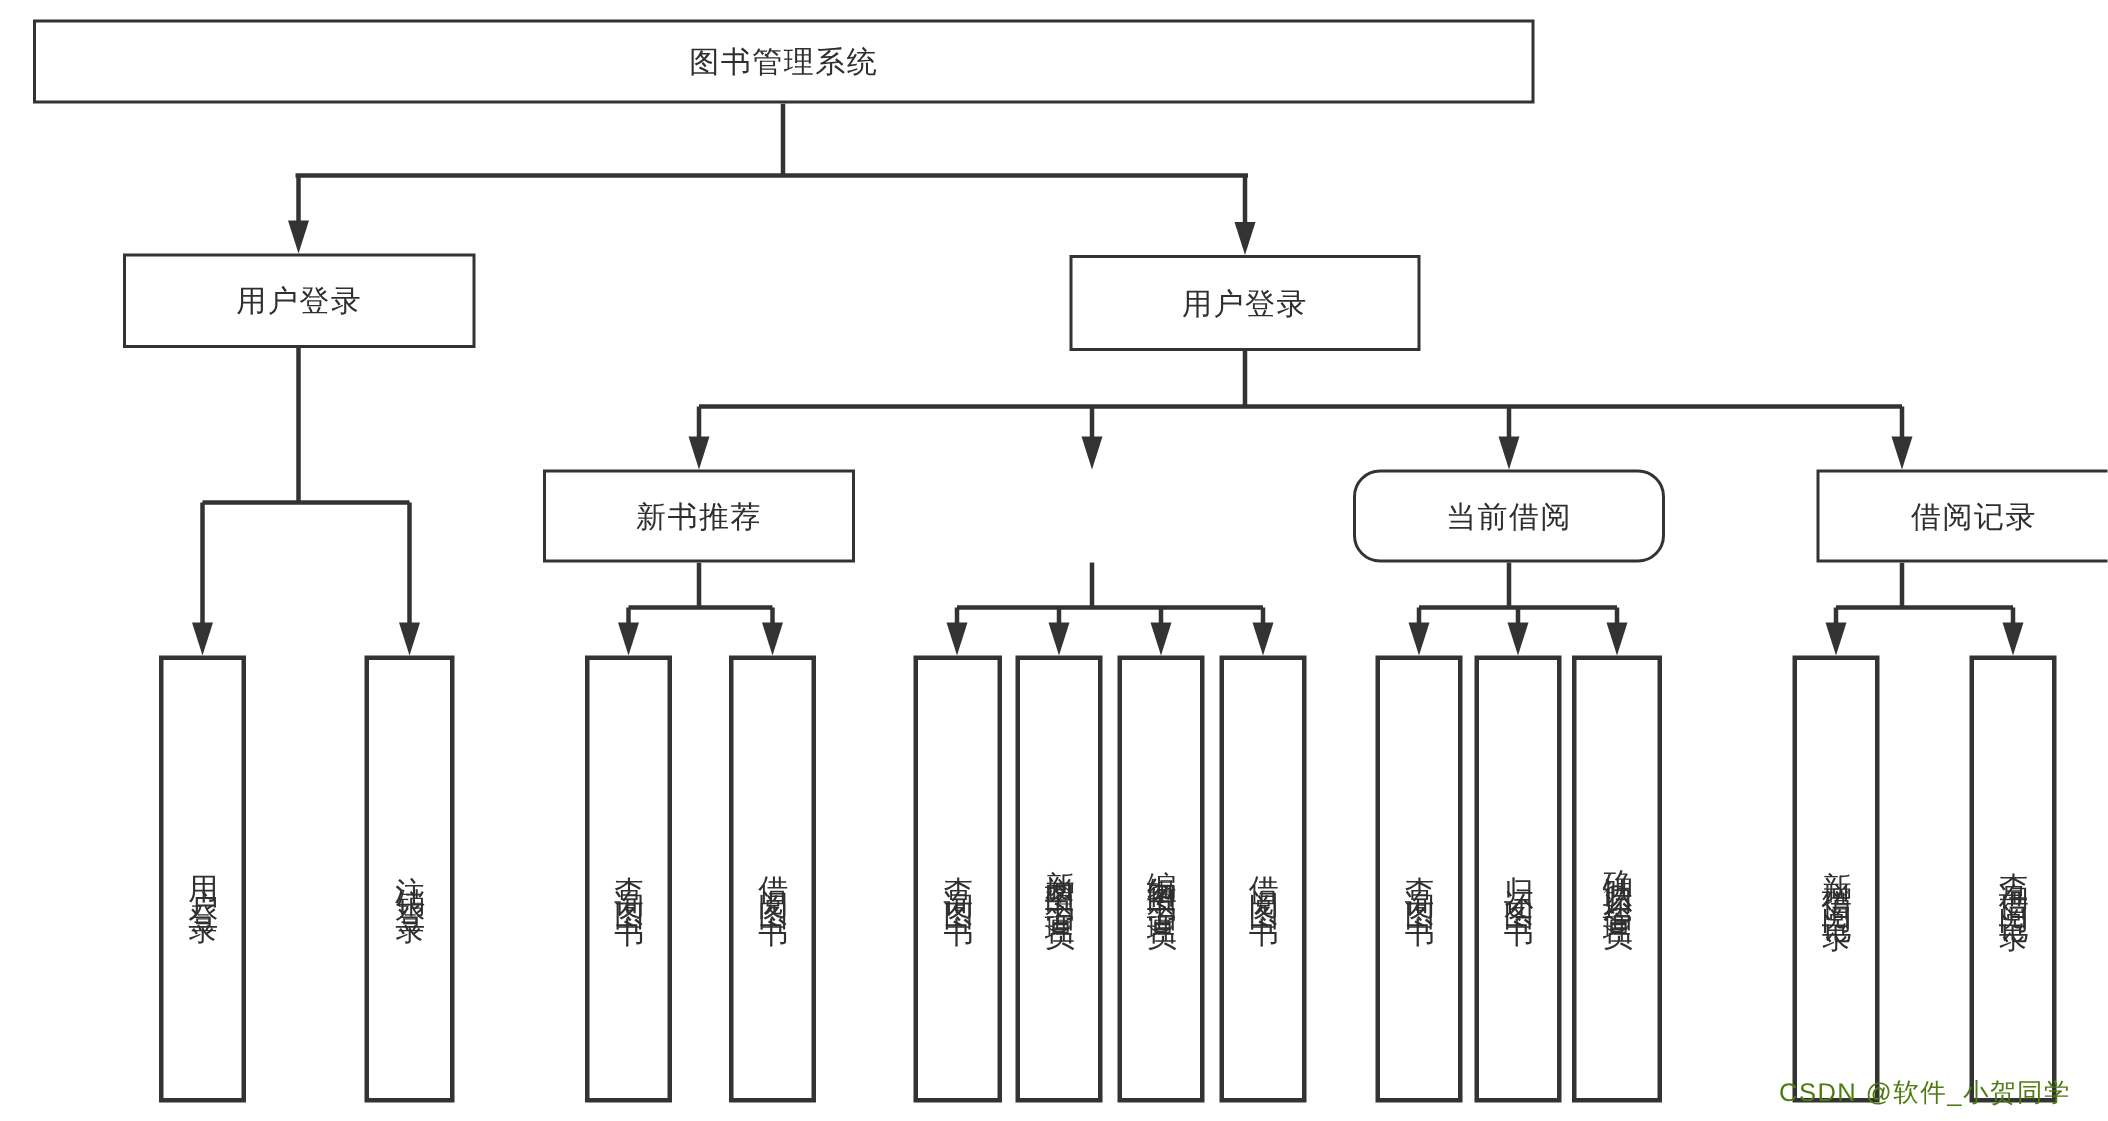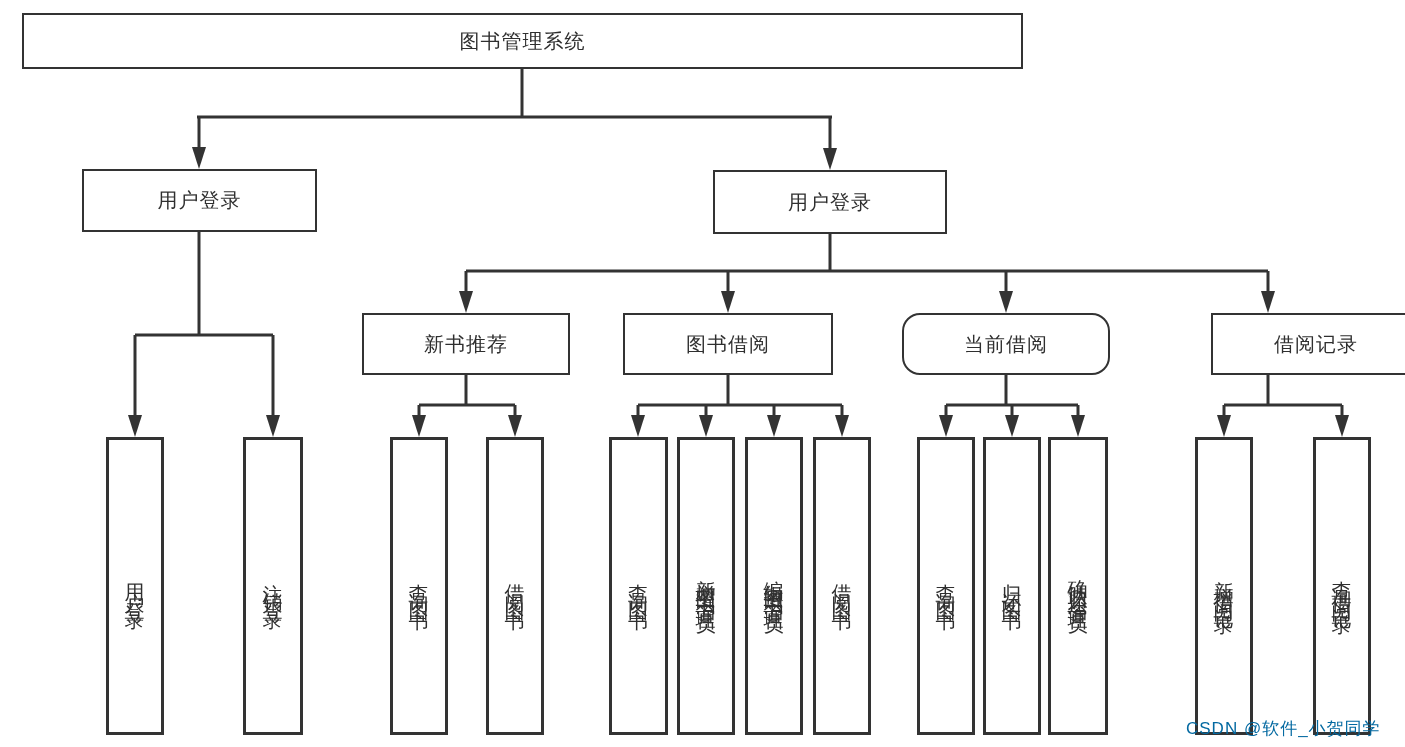--- a/index.html
+++ b/index.html
@@ -37,21 +37,21 @@
     font-size: 20px;
     line-height: 1;
     letter-spacing: 9px;
     color: #2f2f2f;
   }
   .watermark {
     position: absolute;
     left: 1186px; top: 717px;
     font-size: 17px;
     letter-spacing: 1px;
-    color: #0369a1;
+    color: #4d7c0f;
     white-space: nowrap;
     z-index: 3;
   }
 </style>
 </head>
 <body>
 
 <div class="stage">
 
   <svg class="connectors" width="1405" height="747" viewBox="0 0 1405 747">
@@ -139,23 +139,20 @@
   <div class="box hbox" style="left:82px; top:169px; width:235px; height:63px;">
     <span>用户登录</span>
   </div>
   <div class="box hbox" style="left:713px; top:170px; width:234px; height:64px;">
     <span>用户登录</span>
   </div>
 
   <div class="box hbox" style="left:362px; top:313px; width:208px; height:62px;">
     <span>新书推荐</span>
   </div>
-  <div class="box hbox" style="left:623px; top:313px; width:210px; height:62px;">
-    <span>图书借阅</span>
-  </div>
   <div class="box hbox" style="left:902px; top:313px; width:208px; height:62px;border-radius:18px;">
     <span>当前借阅</span>
   </div>
   <div class="box hbox" style="left:1163px; top:313px; width:210px; height:62px;margin-left:48px;">
     <span>借阅记录</span>
   </div>
 
   <div class="box vbox" style="left:106px; top:437px; width:58px; height:298px;">
     <span class="vtext">用户登录</span>
   </div>

